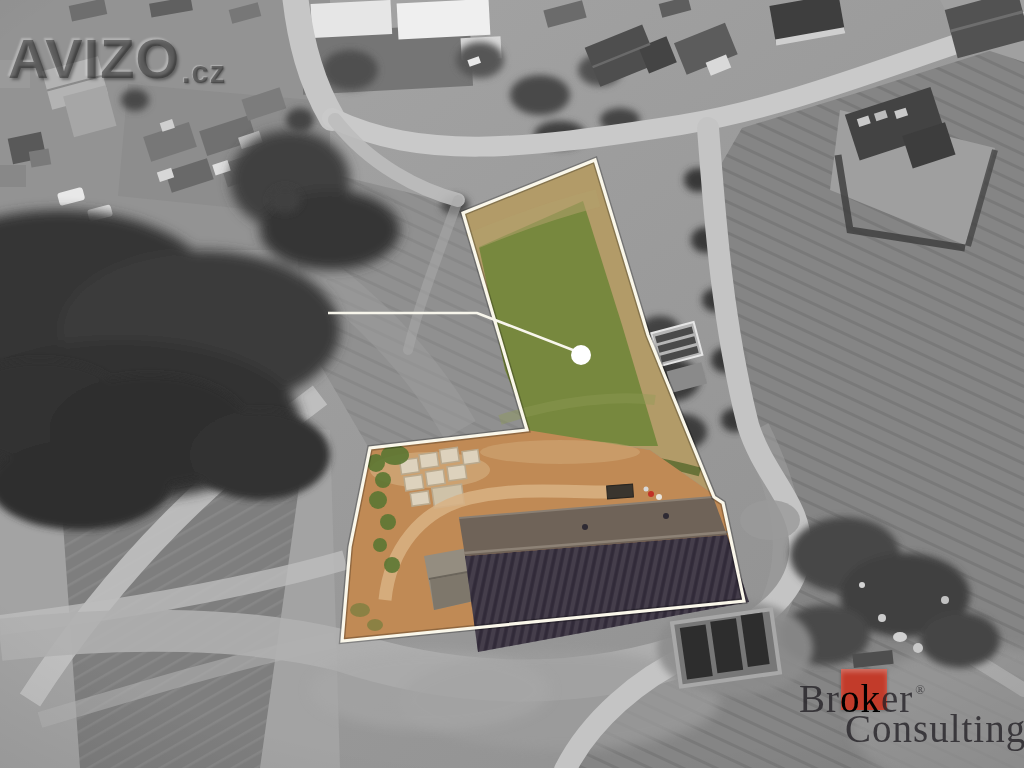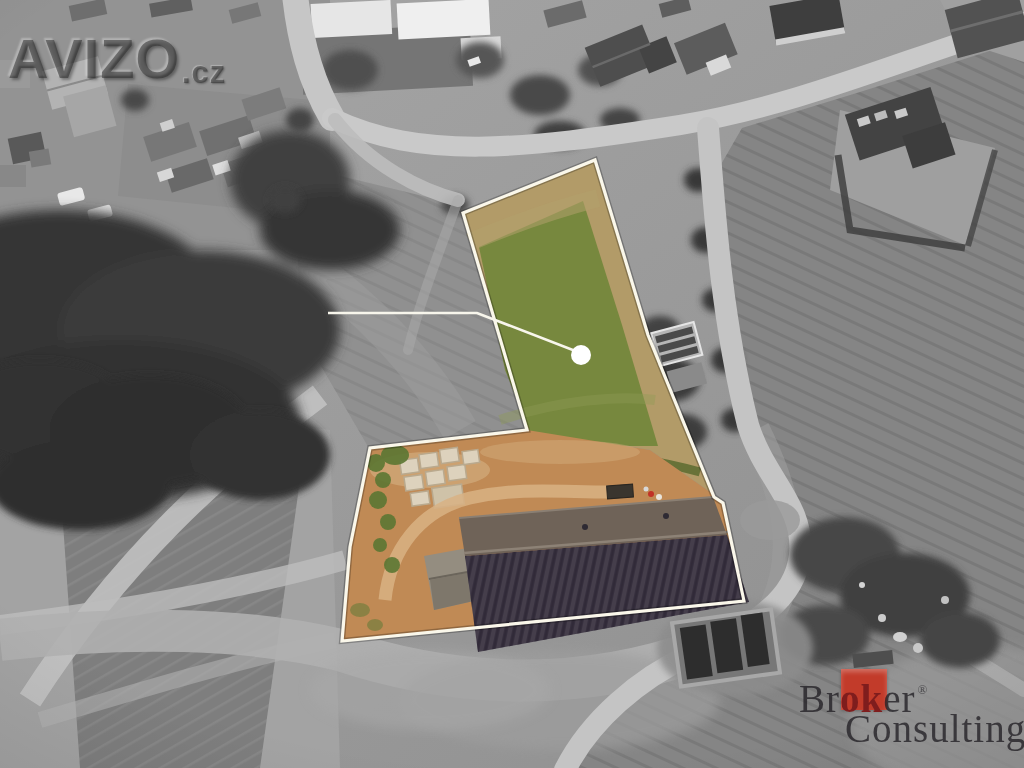--- a/index.html
+++ b/index.html
@@ -39,21 +39,21 @@
   
   .logo{position:absolute;left:793px;top:660px;width:240px;height:104px;z-index:30;
         font-family:"Liberation Serif",serif;pointer-events:none;}
   .logo-square{
     position:absolute;left:48px;top:9px;width:46px;height:41px;
     background:#c23b2a;
     box-shadow:inset 0 3px 5px rgba(255,255,255,0.28), 0 1px 3px rgba(0,0,0,0.25);
   }
   .logo-line1{position:absolute;left:6px;top:19px;font-size:39px;line-height:39px;
               color:rgba(33,31,36,0.78);letter-spacing:1px;}
-  .lg-mid{color:#7f1d1d;font-weight:bold;}
+  .lg-mid{color:#000000;}
   .lg-reg{font-size:13px;position:relative;top:-18px;margin-left:2px;color:rgba(33,31,36,0.65);}
   .logo-line2{position:absolute;left:52px;top:49px;font-size:39px;line-height:39px;
               color:rgba(33,31,36,0.78);letter-spacing:1px;}
 
   .vignette{
     position:absolute;left:0;top:0;width:100%;height:100%;z-index:20;
     background:radial-gradient(120% 105% at 52% 42%, rgba(0,0,0,0) 55%, rgba(0,0,0,0.20) 100%);
     pointer-events:none;
   }
 </style>

